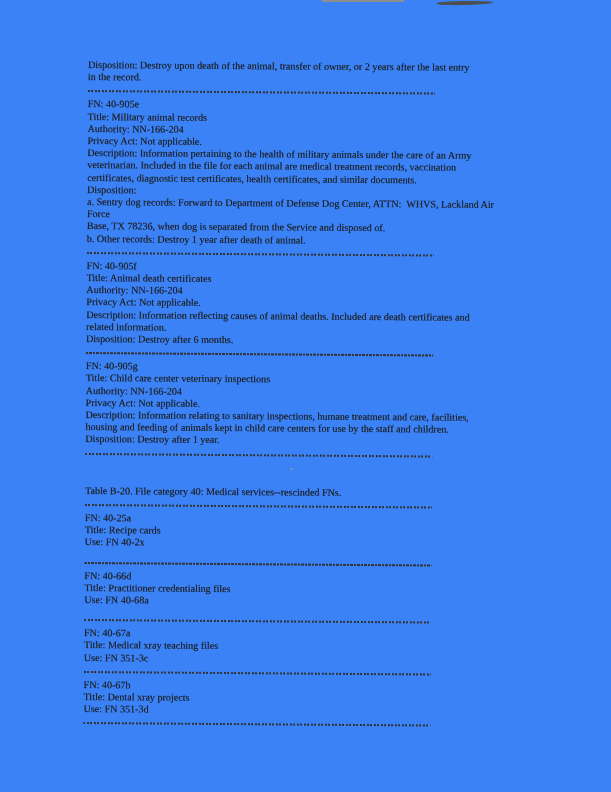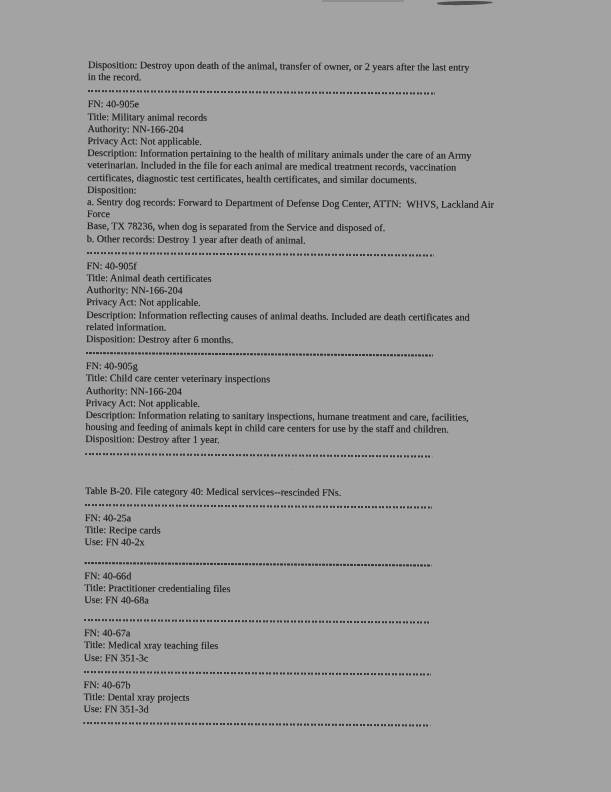--- a/index.html
+++ b/index.html
@@ -9,21 +9,21 @@
   body {
     width: 611px;
     height: 792px;
     background: #fefefe;
     position: relative;
     overflow: hidden;
   }
   .page {
     position: absolute;
     inset: 0;
-    background: #a3a3a3;
+    background: #3b82f6;
   }
   
   .artifact-line {
     position: absolute;
     left: 322px;
     top: 0;
     width: 82px;
     height: 2px;
     background: #8e8e8e;
   }

